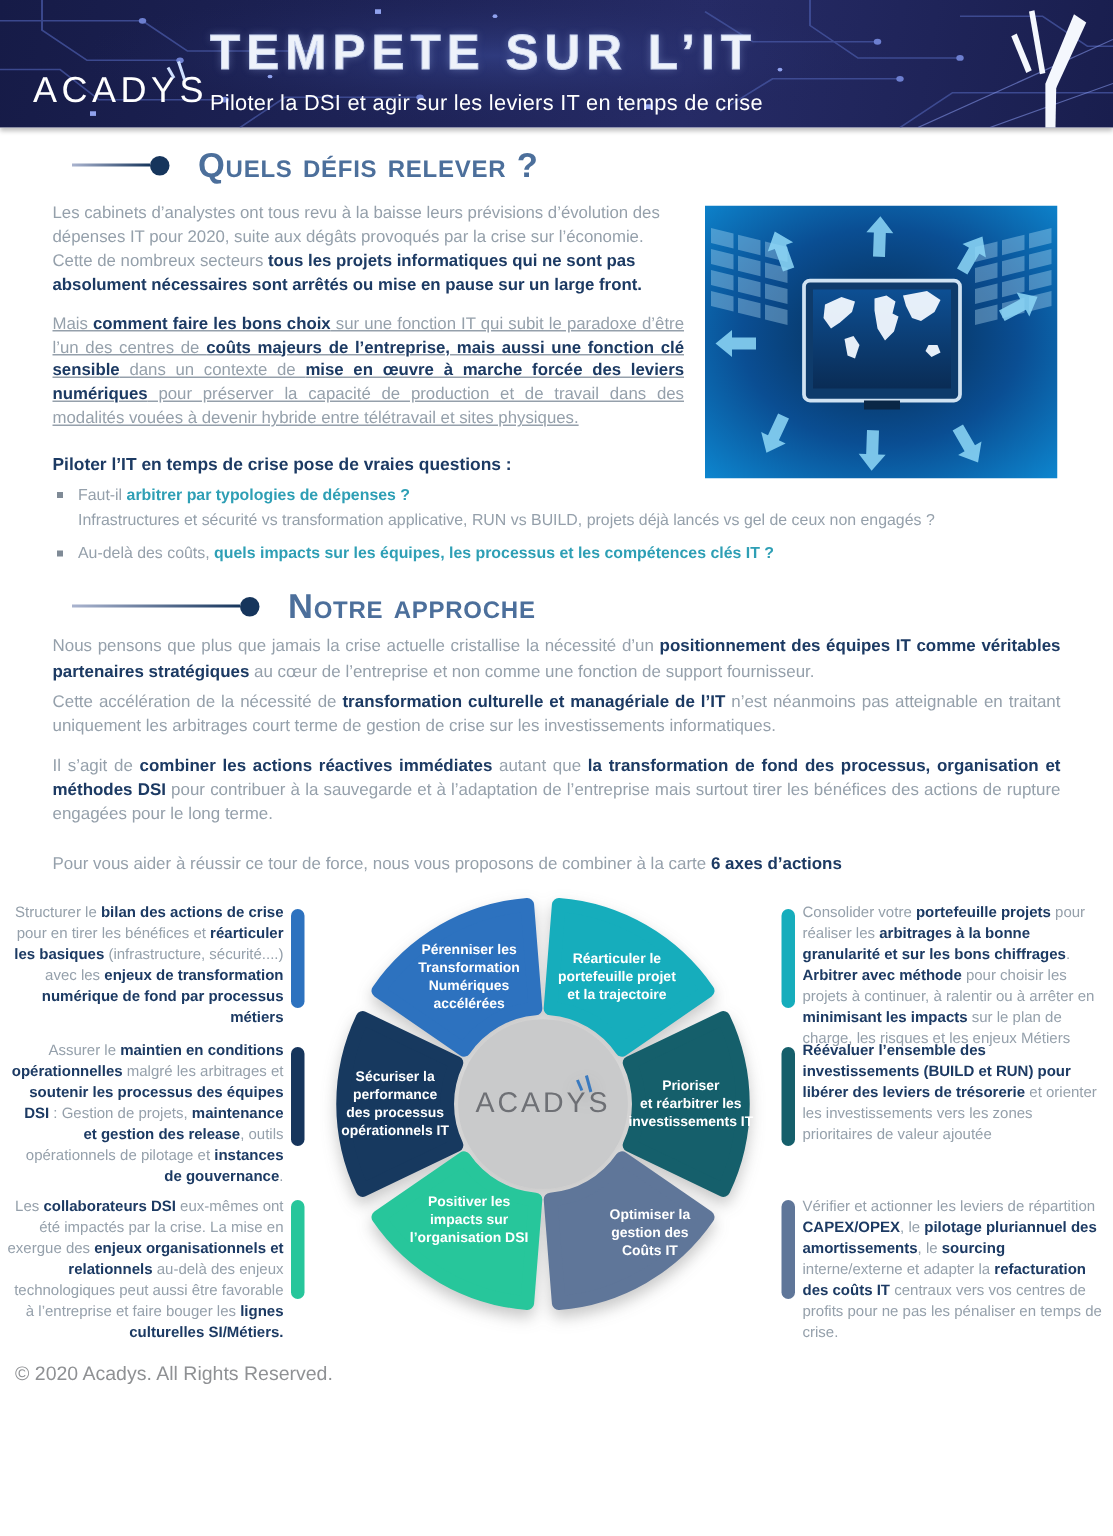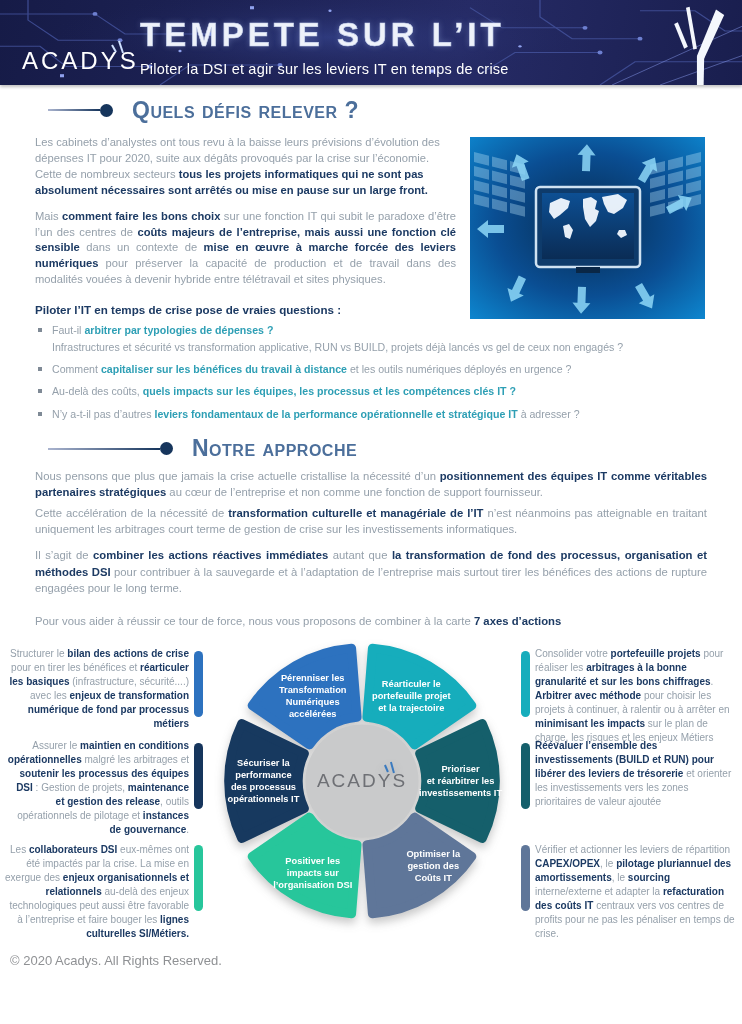--- a/index.html
+++ b/index.html
@@ -30,21 +30,21 @@
   .seg-b { font-weight:700; color:var(--navy,#1c3a63); }
   .seg-t { font-weight:700; color:var(--teal,#2e9fb5); }
 
   
   .sec1 { margin-top:10px; }
   .sec-body { margin:6px 37px 0 35px; color:var(--gray,#95a0ab); }
   .tech-img { float:right; width:235px; height:182px; margin:2px 0 8px 14px; }
   .tech-img svg { width:100%; height:100%; display:block; }
   p.para { margin-top:10px; font-size:11.2px; line-height:1.42; }
   p.pre { white-space:pre-wrap; }
-  p.just { text-align:justify; }
+  p.just { text-align:justify;text-decoration:underline; }
   .q-intro { margin-top:15px; font-weight:700; color:var(--navy,#1c3a63); font-size:11.6px; }
   .q-list { margin:6px 0 0 3px; list-style:none; }
   .q-list li { position:relative; margin-top:7px; padding-left:14px; font-size:10.6px; line-height:1.45; color:var(--gray,#95a0ab); }
   .q-list li::before { content:""; position:absolute; left:0; top:5px; width:4px; height:4px; background:#7f8a96; }
   .q-sub { margin-top:1px; }
 
   
   .sec2 { margin-top:12px; }
   .sec-body2 { margin:4px 35px 0 35px; color:var(--gray,#95a0ab); font-size:11.3px; line-height:1.45; }
   .sec-body2 p { margin-top:4px; text-align:justify; }
@@ -217,43 +217,37 @@
         <p class="para pre"><span class="seg-g">Les cabinets d’analystes ont tous revu à la baisse leurs prévisions d’évolution des dépenses IT pour 2020, suite aux dégâts provoqués par la crise sur l’économie.
 </span><span class="seg-g">Cette de nombreux secteurs </span><span class="seg-b">tous les projets informatiques qui ne sont pas absolument nécessaires sont arrêtés ou mise en pause sur un large front.</span></p>
         <p class="para just"><span class="seg-g">Mais </span><span class="seg-b">comment faire les bons choix</span><span class="seg-g"> sur une fonction IT qui subit le paradoxe d’être l’un des centres de </span><span class="seg-b">coûts majeurs de l’entreprise, mais aussi une fonction clé sensible</span><span class="seg-g"> dans un contexte de </span><span class="seg-b">mise en œuvre à marche forcée des leviers numériques</span><span class="seg-g"> pour préserver la capacité de production et de travail dans des modalités vouées à devenir hybride entre télétravail et sites physiques.</span></p>
         <div class="q-intro">Piloter l’IT en temps de crise pose de vraies questions :</div>
         <ul class="q-list">
           <li>
             <div><span class="seg-g">Faut-il </span><span class="seg-t">arbitrer par typologies de dépenses ?</span></div>
             <div class="q-sub"><span class="seg-g">Infrastructures et sécurité vs transformation applicative, RUN vs BUILD, projets déjà lancés vs gel de ceux non engagés ?</span></div>
           </li>
           <li>
-            <div><span class="seg-g">Comment </span><span class="seg-t">capitaliser sur les bénéfices du travail à distance</span><span class="seg-g"> et les outils numériques déployés en urgence ?</span></div>
-          </li>
-          <li>
             <div><span class="seg-g">Au-delà des coûts, </span><span class="seg-t">quels impacts sur les équipes, les processus et les compétences clés IT ?</span></div>
-          </li>
-          <li>
-            <div><span class="seg-g">N’y a-t-il pas d’autres </span><span class="seg-t">leviers fondamentaux de la performance opérationnelle et stratégique IT</span><span class="seg-g"> à adresser ?</span></div>
           </li>
         </ul>
       </div>
     </section>
 
     <section class="sec2">
       <div class="sec-head">
         <div class="rule r2"></div>
         <div class="dot"></div>
         <h2 class="sec-title">Notre approche</h2>
       </div>
       <div class="sec-body2">
         <p><span class="seg-g">Nous pensons que plus que jamais la crise actuelle cristallise la nécessité d’un </span><span class="seg-b">positionnement des équipes IT comme véritables partenaires stratégiques</span><span class="seg-g"> au cœur de l’entreprise et non comme une fonction de support fournisseur.</span></p>
         <p><span class="seg-g">Cette accélération de la nécessité de </span><span class="seg-b">transformation culturelle et managériale de l’IT</span><span class="seg-g"> n’est néanmoins pas atteignable en traitant uniquement les arbitrages court terme de gestion de crise sur les investissements informatiques.</span></p>
         <p class="gap"><span class="seg-g">Il s’agit de </span><span class="seg-b">combiner les actions réactives immédiates</span><span class="seg-g"> autant que </span><span class="seg-b">la transformation de fond des processus, organisation et méthodes DSI</span><span class="seg-g"> pour contribuer à la sauvegarde et à l’adaptation de l’entreprise mais surtout tirer les bénéfices des actions de rupture engagées pour le long terme.</span></p>
-        <p class="gap2"><span class="seg-g">Pour vous aider à réussir ce tour de force, nous vous proposons de combiner à la carte </span><span class="seg-b">7 axes d’actions</span></p>
+        <p class="gap2"><span class="seg-g">Pour vous aider à réussir ce tour de force, nous vous proposons de combiner à la carte </span><span class="seg-b">6 axes d’actions</span></p>
       </div>
     </section>
 
     <section class="axes">
       <div class="sb sb-l" style="top:12px"><span class="seg-g">Structurer le </span><span class="seg-b">bilan des actions de crise</span><span class="seg-g"> pour en tirer les bénéfices et </span><span class="seg-b">réarticuler les basiques</span><span class="seg-g"> (infrastructure, sécurité....) avec les </span><span class="seg-b">enjeux de transformation numérique de fond par processus métiers</span></div>
       <div class="sb sb-l" style="top:104px"><span class="seg-g">Assurer le </span><span class="seg-b">maintien en conditions opérationnelles</span><span class="seg-g"> malgré les arbitrages et </span><span class="seg-b">soutenir les processus des équipes DSI</span><span class="seg-g"> : Gestion de projets, </span><span class="seg-b">maintenance et gestion des release</span><span class="seg-g">, outils opérationnels de pilotage et </span><span class="seg-b">instances de gouvernance</span><span class="seg-g">.</span></div>
       <div class="sb sb-l" style="top:208px"><span class="seg-g">Les </span><span class="seg-b">collaborateurs DSI</span><span class="seg-g"> eux-mêmes ont été impactés par la crise. La mise en exergue des </span><span class="seg-b">enjeux organisationnels et relationnels</span><span class="seg-g"> au-delà des enjeux technologiques peut aussi être favorable à l’entreprise et faire bouger les </span><span class="seg-b">lignes culturelles SI/Métiers.</span></div>
 
       <div class="bar" style="left: 194px; top: 16px; background: rgb(45, 114, 191);"></div>
       <div class="bar" style="left: 194px; top: 108px; background: rgb(22, 53, 92);"></div>
@@ -277,21 +271,21 @@
             <div class="petal-label" style="left: 195.275px; top: 60.6532px;">Réarticuler le
 portefeuille projet
 et la trajectoire</div>
             <div class="petal-label" style="left: 47.45px; top: 146px; width: 96px;">Sécuriser la
 performance
 des processus
 opérationnels IT</div>
             <div class="petal-label" style="left: 244.55px; top: 146px; width: 96px;">Prioriser
 et réarbitrer les
 investissements IT</div>
-            <div class="petal-label" style="left: 96.725px; top: 238px;">Positiver les
+            <div class="petal-label" style="left: 96.725px; top: 223px;">Positiver les
 impacts sur
 l’organisation DSI</div>
             <div class="petal-label" style="left: 195.275px; top: 231.347px; padding-left: 44px;">Optimiser la
 gestion des
 Coûts IT</div>
           </div>
         <div class="center-logo">
           <span>ACADYS</span>
           <svg class="center-accent" width="14" height="14">
             <line x1="8" y1="1" x2="11" y2="12" stroke="#3a7abf" stroke-width="2"></line>

